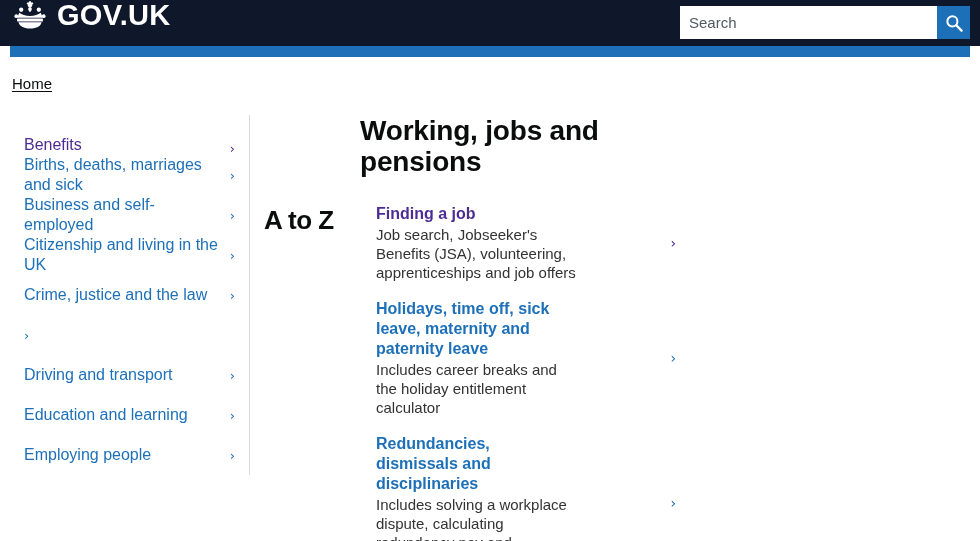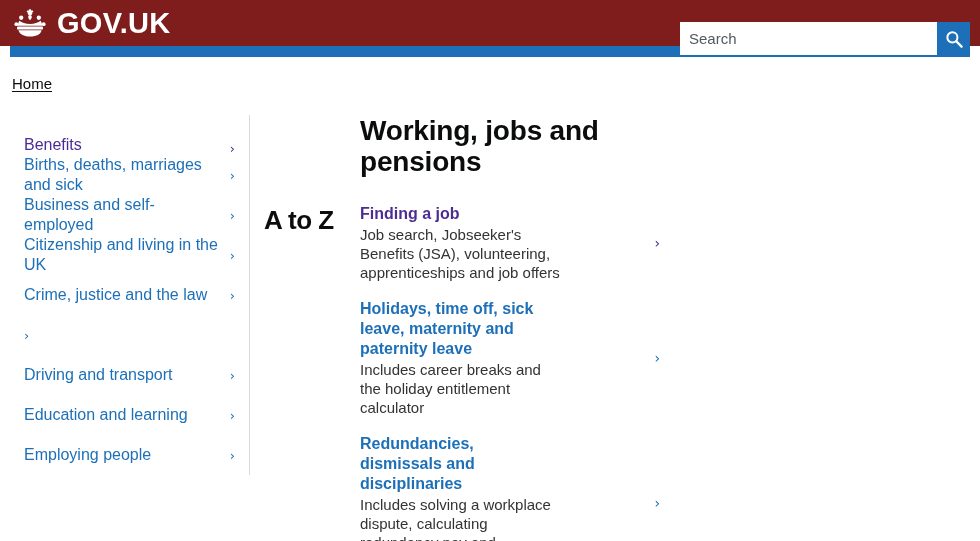--- a/index.html
+++ b/index.html
@@ -11,23 +11,23 @@
     overflow: hidden;
     background: #ffffff;
     font-family: "Liberation Sans", sans-serif;
     -webkit-font-smoothing: antialiased;
   }
 
   
   .gov-header {
     position: relative;
     height: 46px;
-    background: #7f1d1d;
-    display: flex;
-    align-items: center;
+    background: #0f172a;
+    display: flex;
+    align-items: flex-start;
   }
   .brand {
     display: flex;
     align-items: center;
     margin-left: 12px;
     text-decoration: none;
     gap: 9px;
   }
   .crown {
     width: 36px;
@@ -40,21 +40,21 @@
     font-size: 29px;
     font-weight: bold;
     letter-spacing: 0.3px;
     line-height: 1;
     white-space: nowrap;
   }
 
   .search-wrap {
     position: absolute;
     right: 10px;
-    top: 22px;
+    top: 6px;
     height: 33px;
     width: 290px;
     display: flex;
   }
   .search-input {
     flex: 1 1 auto;
     height: 33px;
     border: 0;
     outline: 0;
     background: #ffffff;
@@ -162,20 +162,21 @@
   }
   .topic-list { flex: 1 1 auto; }
   .topic {
     display: flex;
     align-items: center;
     justify-content: space-between;
     gap: 12px;
     text-decoration: none;
     padding: 0 0 17px 0;
     max-width: 300px;
+    margin-left: 16px;
   }
   .topic-body { flex: 1 1 auto; max-width: 200px; }
   .topic-title {
     font-size: 16px;
     font-weight: bold;
     line-height: 1.24;
     color: #1d70b8;
     display: block;
   }
   .topic.visited .topic-title { color: #4c2c92; }

